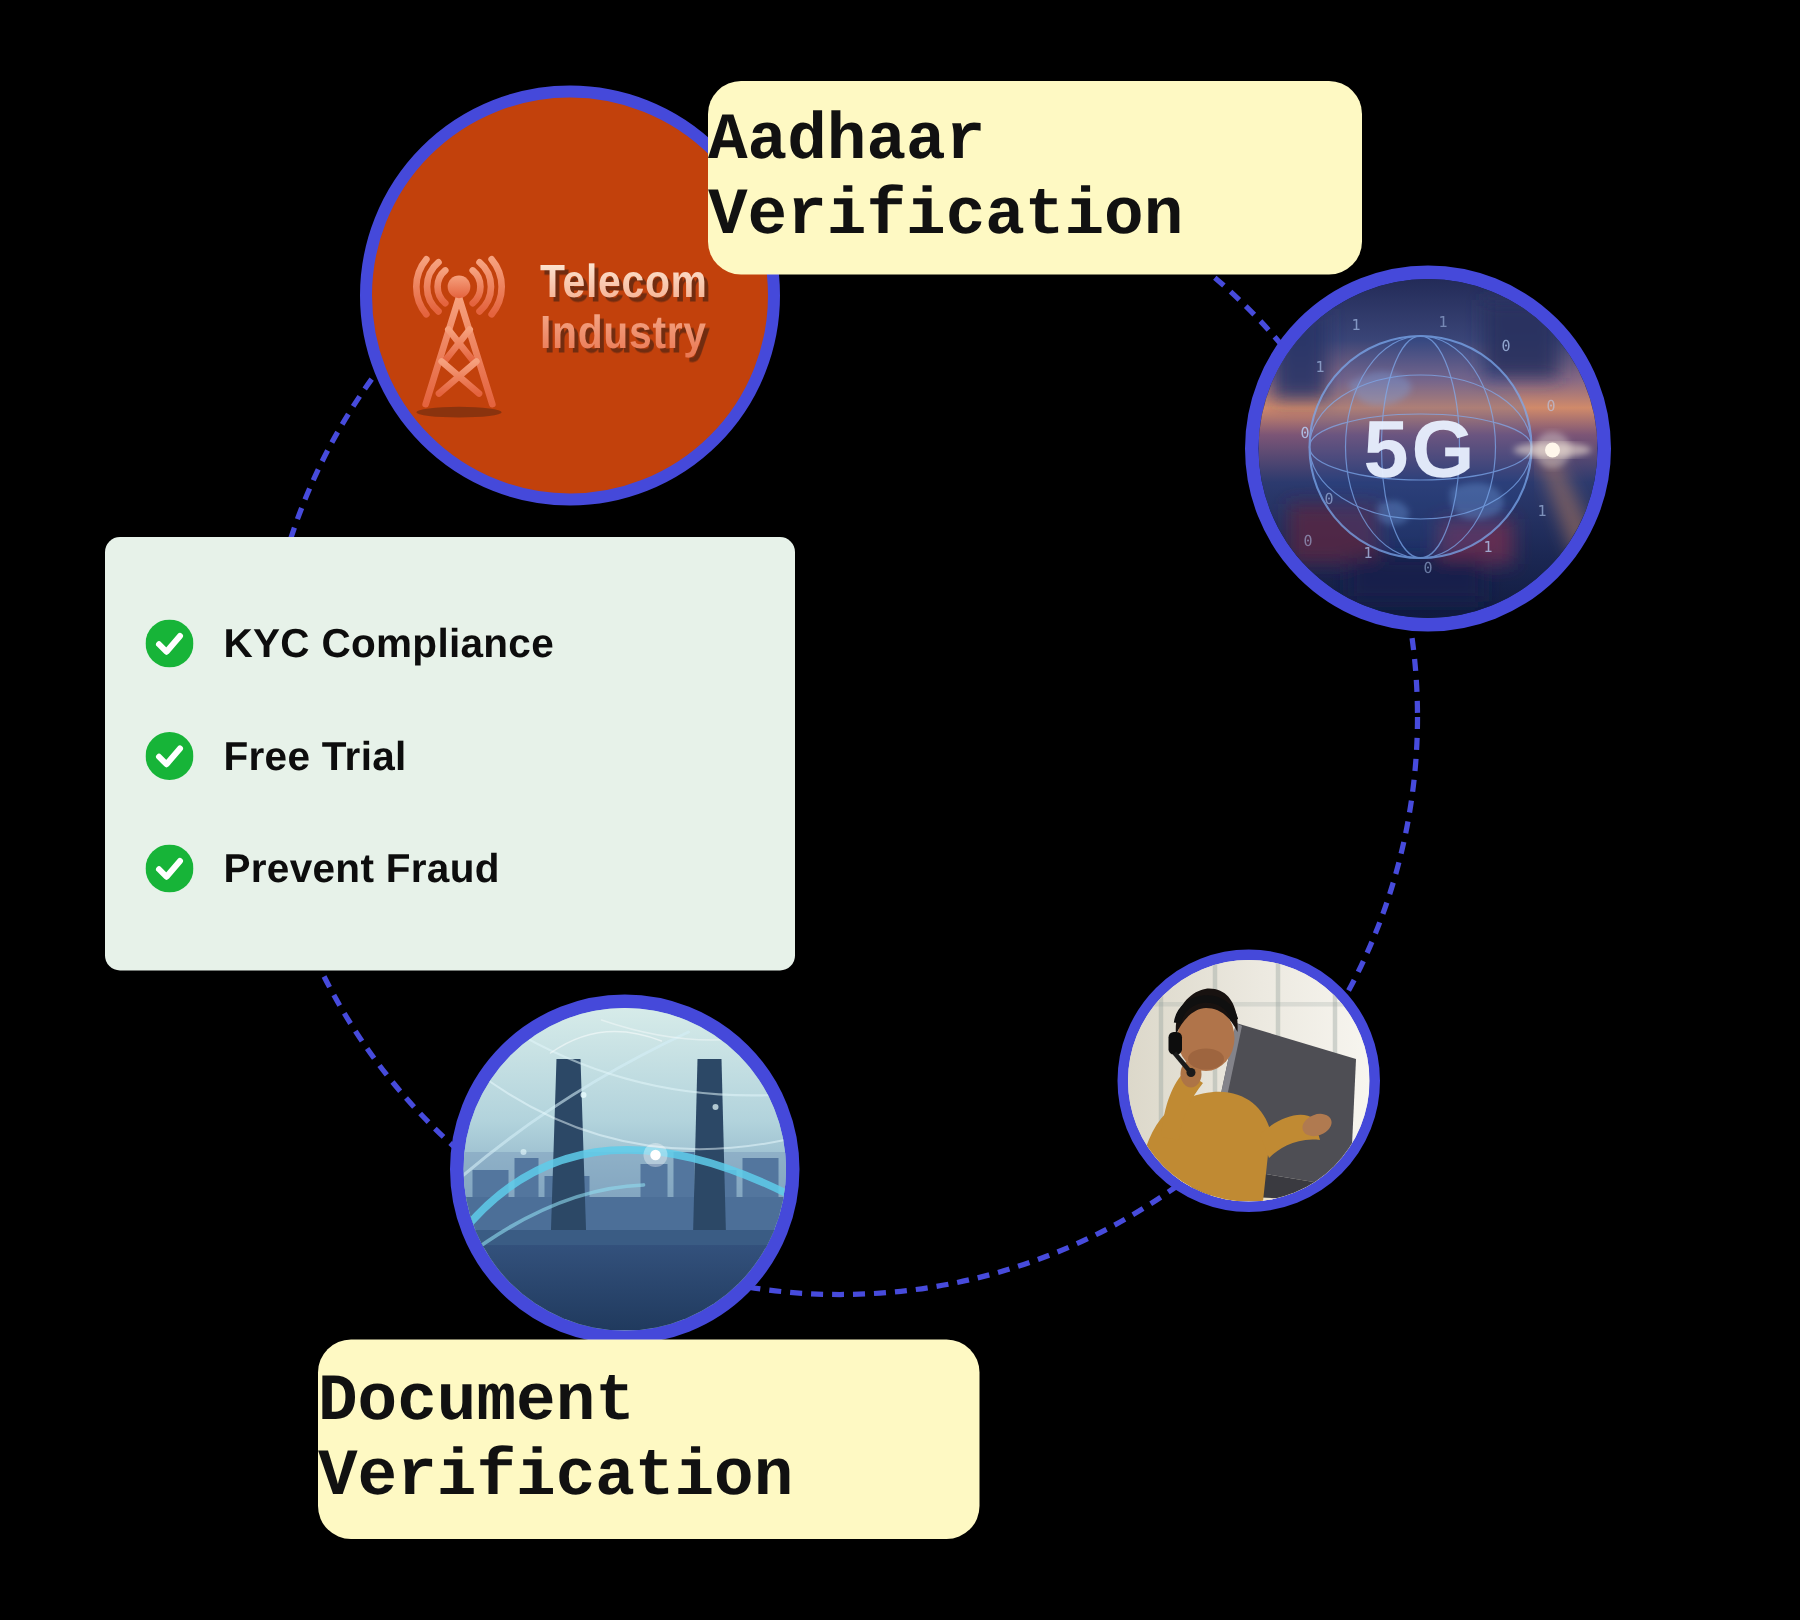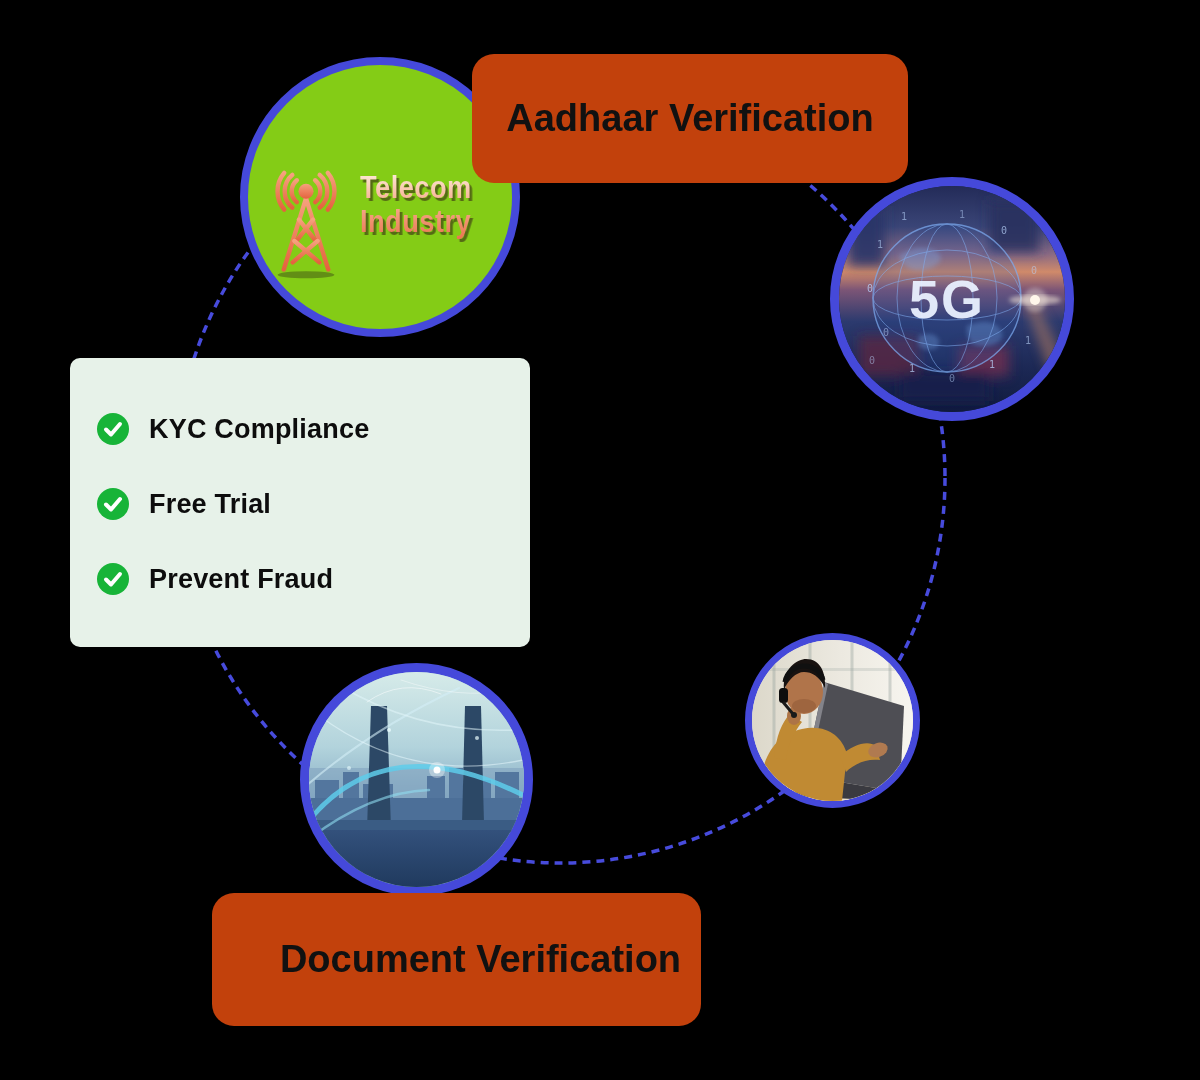--- a/index.html
+++ b/index.html
@@ -4,39 +4,39 @@
 <style>
   html,body{margin:0;padding:0;background:#000;}
   .stage{position:relative;width:1200px;height:1080px;background:#000;overflow:hidden;
          font-family:"Liberation Sans",sans-serif;}
 
   
   .ring-svg{position:absolute;left:0;top:0;z-index:1;}
 
   
   .photo-circle{position:absolute;border-radius:50%;z-index:2;overflow:hidden;box-sizing:content-box;}
-  .hub-circle{left:240px;top:57px;width:264px;height:264px;border:8px solid #4549da;background:#84cc16;}
+  .hub-circle{left:240px;top:57px;width:264px;height:264px;border:8px solid #4549da;background:#c2410c;}
   .fiveg-circle{left:830px;top:177px;width:226px;height:226px;border:9px solid #4549da;background:#16204a;}
   .city-circle{left:300px;top:663px;width:215px;height:215px;border:9px solid #4549da;background:#9fc2d4;}
   .agent-circle{left:745px;top:633px;width:161px;height:161px;border:7px solid #4549da;background:#e8e4d8;}
 
   
   .hub-logo{position:absolute;left:18px;top:104px;width:80px;height:112px;}
   .brand{position:absolute;left:112px;top:106px;font-weight:bold;font-size:31px;line-height:34px;
          letter-spacing:.5px;transform:scaleX(.88);transform-origin:left top;color:#f2926e;
          background:linear-gradient(180deg,#fdeedd 0%,#f7b496 42%,#e97550 100%);
          -webkit-background-clip:text;background-clip:text;-webkit-text-fill-color:transparent;
          filter:drop-shadow(3px 3px 0 rgba(48,28,20,.55));}
 
   
-  .card{position:absolute;background:#c2410c;border-radius:22px;z-index:3;display:flex;
-        align-items:center;justify-content:center;font-weight:bold;font-size:38px;color:#111;}
+  .card{position:absolute;background:#fef9c3;border-radius:22px;z-index:3;display:flex;
+        align-items:center;justify-content:center;font-weight:bold;font-size:44px;color:#111;font-family:Liberation Mono, monospace;}
   .card-aadhaar{left:472px;top:54px;width:436px;height:129px;}
   .card-pan{left:688px;top:773px;width:440px;height:132px;}
-  .card-document{left:212px;top:893px;width:441px;height:133px;padding-left:48px;}
+  .card-document{left:212px;top:893px;width:441px;height:133px;}
 
   
   .benefits{position:absolute;left:70px;top:358px;width:460px;height:289px;background:#e7f2e9;
             border-radius:10px;z-index:3;box-sizing:border-box;padding:54px 24px 0 27px;
             display:flex;flex-direction:column;gap:41px;}
   .benefit-row{display:flex;align-items:center;gap:20px;height:34px;}
   .benefit-row svg{flex:0 0 auto;display:block;}
   .benefit-label{font-weight:bold;font-size:27px;color:#0d0d0d;letter-spacing:.2px;}
 
   .inner-svg{position:absolute;left:0;top:0;display:block;}

